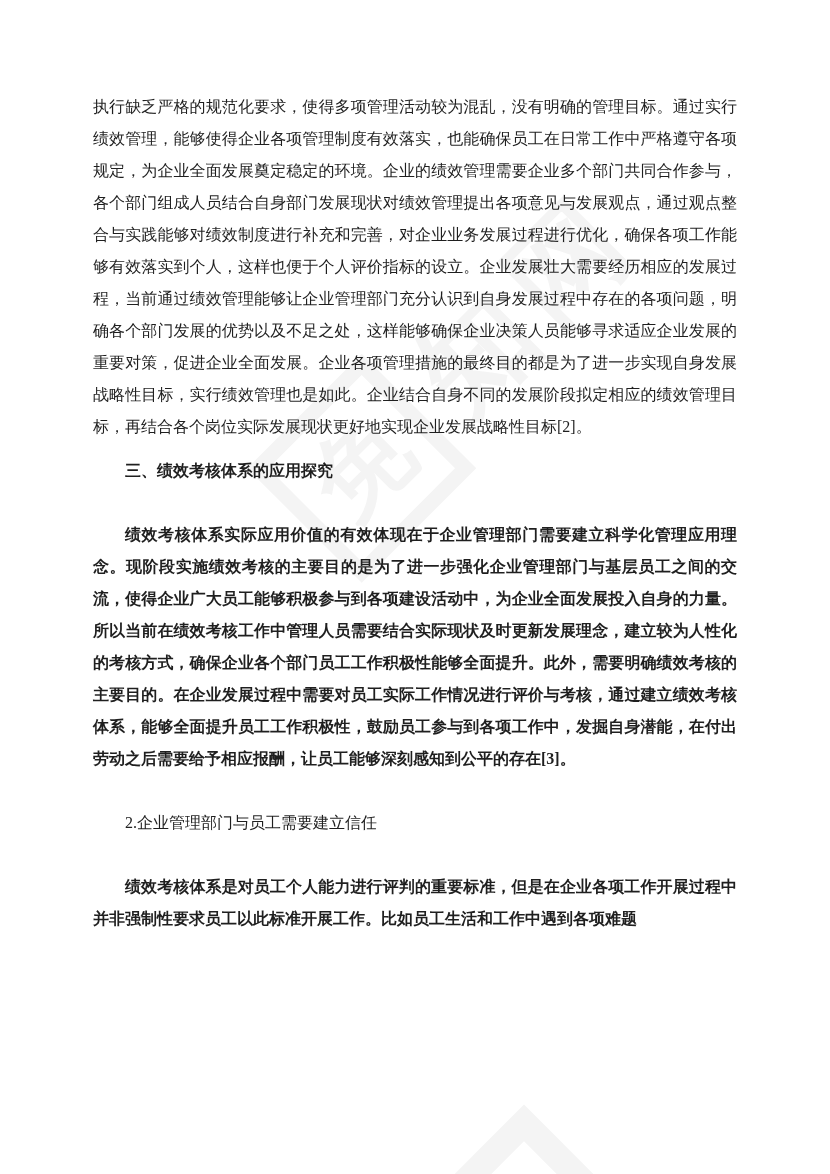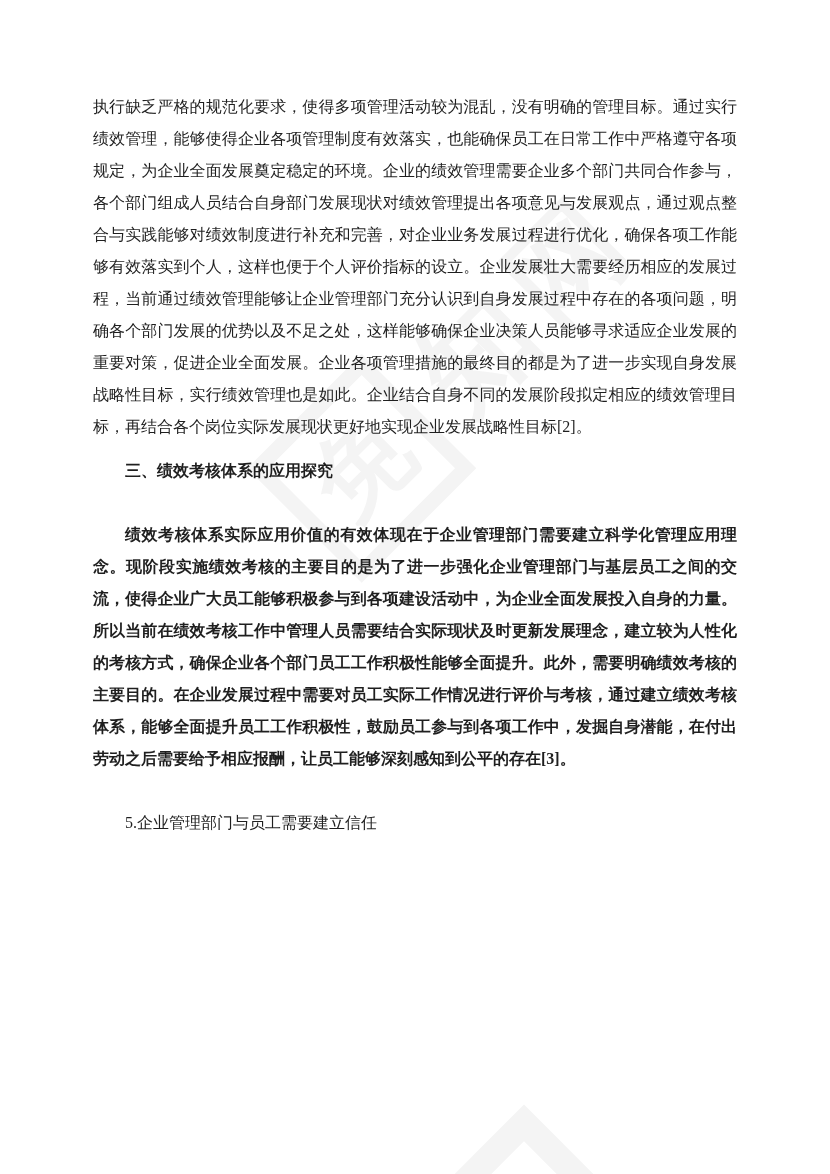--- a/index.html
+++ b/index.html
@@ -110,17 +110,18 @@
   </div>
 
   <div class="doc">
     <p class="block para no-indent">执行缺乏严格的规范化要求，使得多项管理活动较为混乱，没有明确的管理目标。通过实行绩效管理，能够使得企业各项管理制度有效落实，也能确保员工在日常工作中严格遵守各项规定，为企业全面发展奠定稳定的环境。企业的绩效管理需要企业多个部门共同合作参与，各个部门组成人员结合自身部门发展现状对绩效管理提出各项意见与发展观点，通过观点整合与实践能够对绩效制度进行补充和完善，对企业业务发展过程进行优化，确保各项工作能够有效落实到个人，这样也便于个人评价指标的设立。企业发展壮大需要经历相应的发展过程，当前通过绩效管理能够让企业管理部门充分认识到自身发展过程中存在的各项问题，明确各个部门发展的优势以及不足之处，这样能够确保企业决策人员能够寻求适应企业发展的重要对策，促进企业全面发展。企业各项管理措施的最终目的都是为了进一步实现自身发展战略性目标，实行绩效管理也是如此。企业结合自身不同的发展阶段拟定相应的绩效管理目标，再结合各个岗位实际发展现状更好地实现企业发展战略性目标[2]。</p>
 
     <h2 class="block heading">三、绩效考核体系的应用探究</h2>
 
 
     <p class="block para">绩效考核体系实际应用价值的有效体现在于企业管理部门需要建立科学化管理应用理念。现阶段实施绩效考核的主要目的是为了进一步强化企业管理部门与基层员工之间的交流，使得企业广大员工能够积极参与到各项建设活动中，为企业全面发展投入自身的力量。所以当前在绩效考核工作中管理人员需要结合实际现状及时更新发展理念，建立较为人性化的考核方式，确保企业各个部门员工工作积极性能够全面提升。此外，需要明确绩效考核的主要目的。在企业发展过程中需要对员工实际工作情况进行评价与考核，通过建立绩效考核体系，能够全面提升员工工作积极性，鼓励员工参与到各项工作中，发掘自身潜能，在付出劳动之后需要给予相应报酬，让员工能够深刻感知到公平的存在[3]。</p>
 
-    <h3 class="block subheading">5.企业管理部门与员工需要建立信任</h3>
+    <h3 class="block subheading">2.企业管理部门与员工需要建立信任</h3>
 
+    <p class="block para">绩效考核体系是对员工个人能力进行评判的重要标准，但是在企业各项工作开展过程中并非强制性要求员工以此标准开展工作。比如员工生活和工作中遇到各项难题</p>
   </div>
 
 </div>
 
 </body></html>

